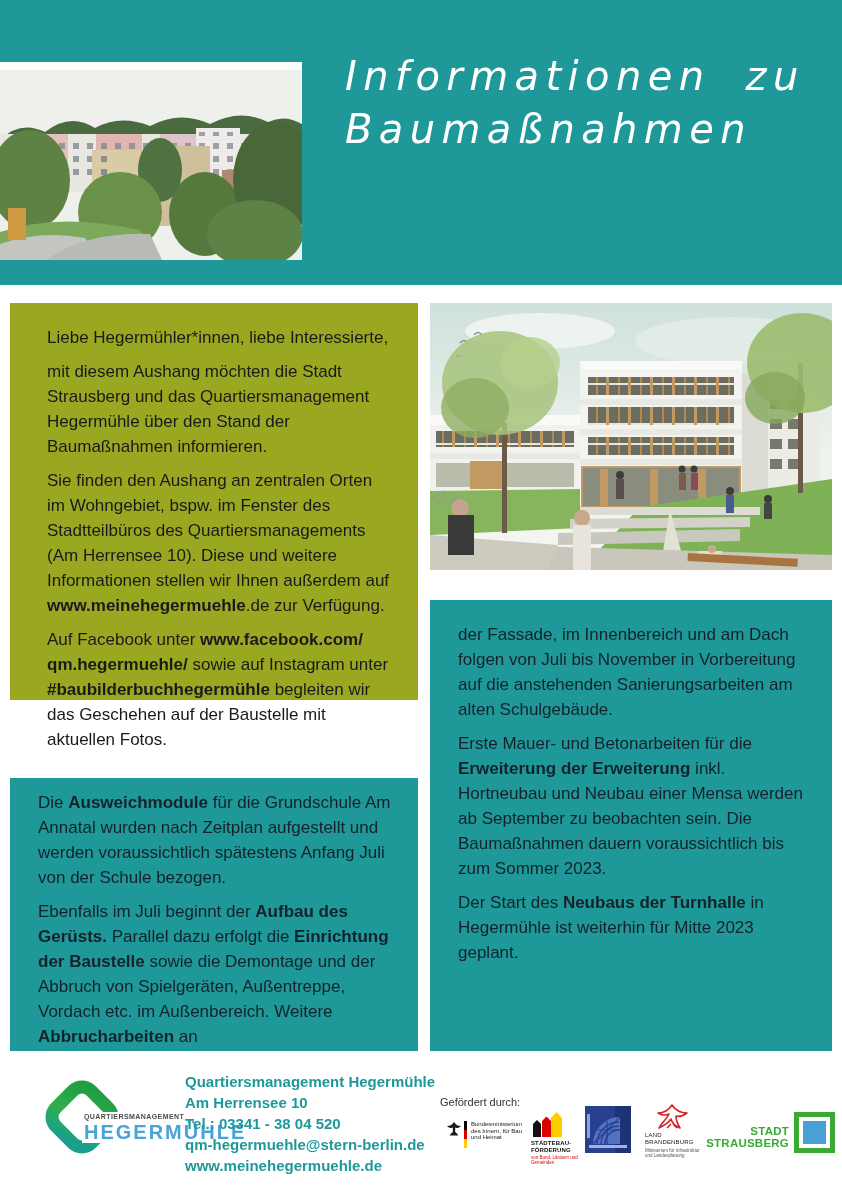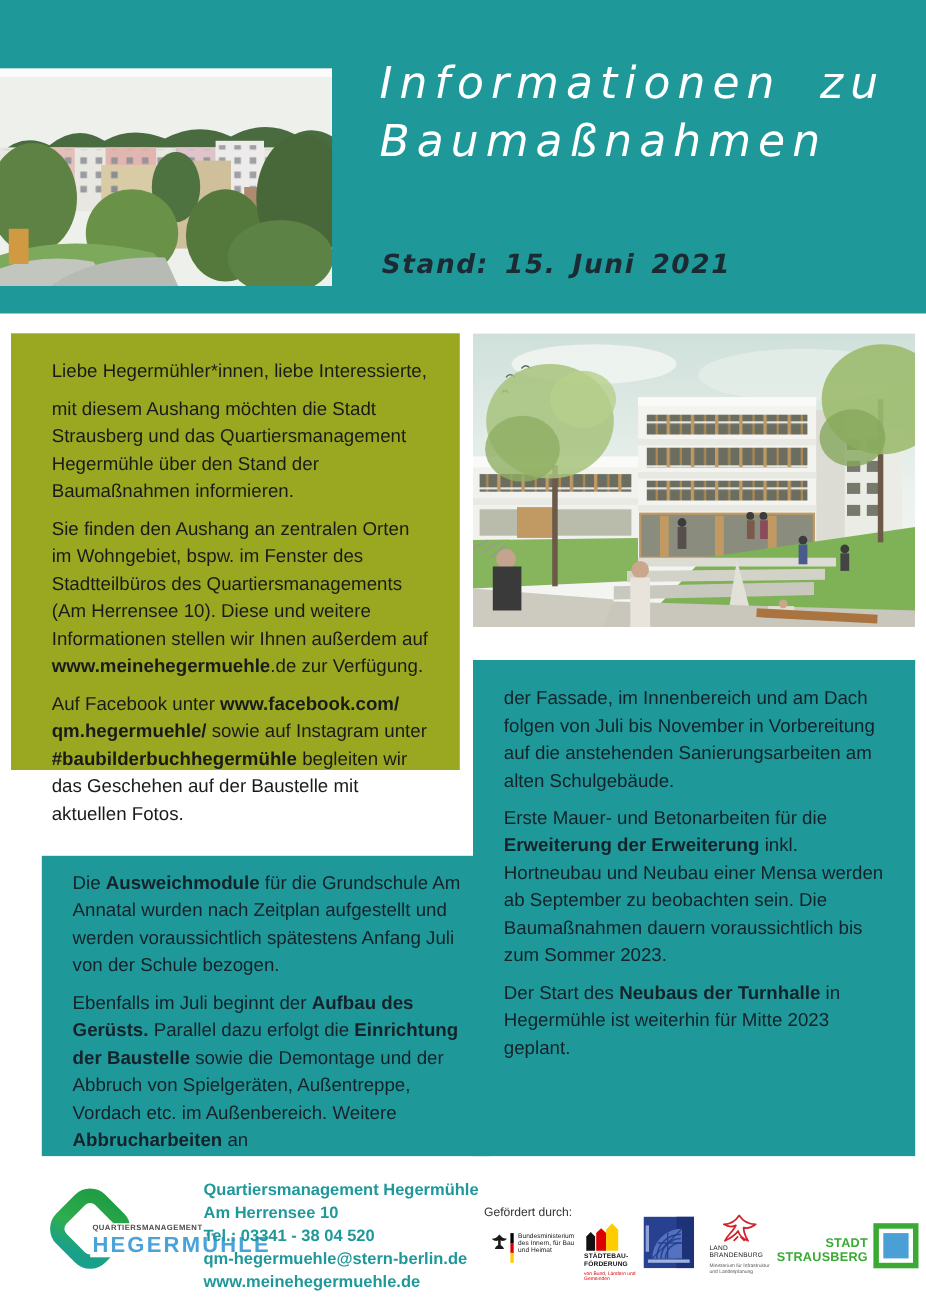--- a/index.html
+++ b/index.html
@@ -17,21 +17,21 @@
   .date{position:absolute;left:347px;top:226px;color:#1c2a33;
         font-family:"DejaVu Sans", sans-serif;font-style:italic;font-weight:700;
         font-size:24px;letter-spacing:.06em;word-spacing:.2em;white-space:nowrap;}
 
   
   .intro-box{position:absolute;left:10px;top:303px;width:408px;height:397px;
              background:var(--green,#9aa821);box-sizing:border-box;
              padding:22px 24px 0 37px;color:#1a1a1a;font-size:17px;line-height:25px;}
   .teal-box{position:absolute;background:var(--teal,#1f989a);box-sizing:border-box;
             color:#14222a;font-size:17px;line-height:25px;}
-  .left-box{left:10px;top:778px;width:408px;height:273px;padding:12px 24px 0 28px;margin-left:28px;}
+  .left-box{left:10px;top:778px;width:408px;height:273px;padding:12px 24px 0 28px;}
   .right-box{left:430px;top:600px;width:402px;height:451px;padding:22px 24px 0 28px;}
   .para{margin:0 0 9px 0;}
   .para b{font-weight:700;}
 
   
   .render{position:absolute;left:430px;top:303px;width:402px;margin:0;}
   .render-img{width:402px;height:267px;overflow:hidden;}
   .render-img svg{display:block;width:100%;height:100%;}
   .caption{margin-top:7px;font-size:10.5px;color:#3d3d3d;text-align:center;white-space:nowrap;}
 
@@ -107,21 +107,20 @@
         <path d="M0,182 Q40,168 85,176 L100,198 L0,198 Z" fill="#c2c6bf"></path>
         <path d="M46,198 Q85,170 150,172 L162,198 Z" fill="#b7bbb3"></path>
         <rect x="8" y="146" width="18" height="32" fill="#cf9a42"></rect>
         <ellipse cx="255" cy="172" rx="48" ry="34" fill="#5d8245"></ellipse>
       </svg>
     </div>
     <div class="title">
       <div>Informationen zu</div>
       <div>Baumaßnahmen</div>
     </div>
-    <div class="date">Stand: 15. Juni 2021</div>
   </header>
 
   <section class="intro-box">
       <p class="para"><span>Liebe Hegermühler*innen, liebe Interessierte,</span></p>
       <p class="para"><span>mit diesem Aushang möchten die Stadt Strausberg und das Quartiersmanagement Hegermühle über den Stand der Baumaßnahmen informieren.</span></p>
       <p class="para"><span>Sie finden den Aushang an zentralen Orten im Wohngebiet, bspw. im Fenster des Stadtteilbüros des Quartiersmanagements (Am Herrensee 10). Diese und weitere Informationen stellen wir Ihnen außerdem auf </span><b>www.meinehegermuehle</b><span>.de zur Verfügung.</span></p>
       <p class="para"><span>Auf Facebook unter </span><b>www.facebook.com/</b><b> </b><b>qm.hegermuehle/</b><span> sowie auf Instagram unter </span><b>#baubilderbuchhegermühle</b><span> begleiten wir das Geschehen auf der Baustelle mit aktuellen Fotos.</span></p>
     </section>
 
   <figure class="render">

